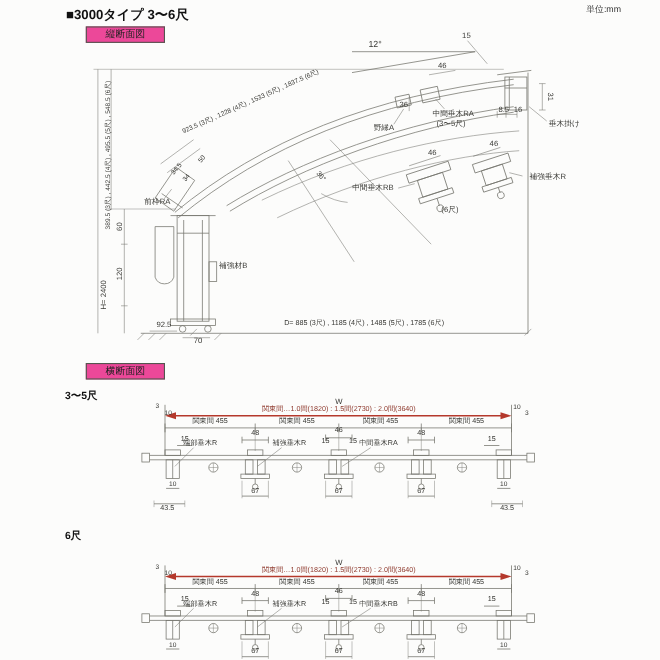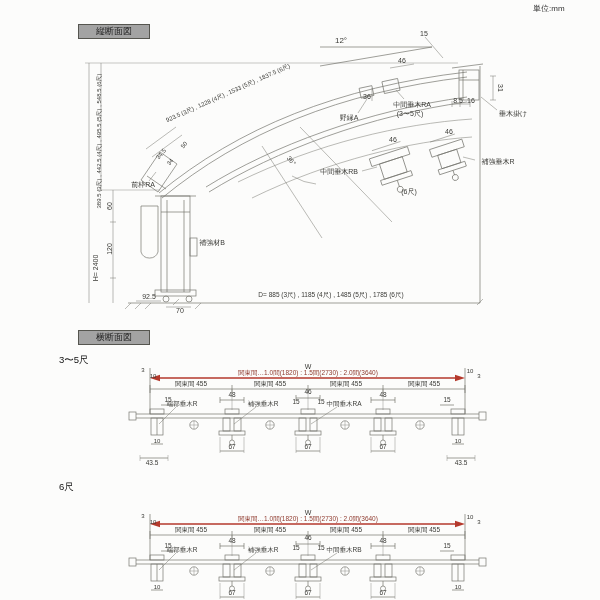--- a/index.html
+++ b/index.html
@@ -1,25 +1,25 @@
 <!DOCTYPE html>
 <html><head>
 <meta charset="utf-8">
 <style>
   html,body{margin:0;padding:0;}
   body{width:600px;height:600px;overflow:hidden;background:#fcfcfb;
        font-family:"Liberation Sans","DejaVu Sans",sans-serif;color:#2e2e2c;}
   .page{position:relative;width:600px;height:600px;}
   .hdr-title{position:absolute;left:60px;top:5px;font-size:12px;font-weight:bold;color:#111;}
   .hdr-unit{position:absolute;left:533px;top:3px;font-size:8px;color:#333;}
-  .secbox{position:absolute;border:1px solid #55554f;background:#a3a3a3;
+  .secbox{position:absolute;border:1px solid #55554f;background:#ec4899;
           font-size:9px;color:#222;text-align:center;line-height:13px;width:70px;height:13px;}
   #b1{left:78px;top:24px;}
   #b2{left:78px;top:330px;}
-  .sub{position:absolute;font-size:9.5px;font-weight:normal;color:#111;text-align:right;}
+  .sub{position:absolute;font-size:9.5px;font-weight:bold;color:#111;text-align:right;}
   #sub1{left:59px;top:354px;}
   #sub2{left:59px;top:481px;}
   .layer{position:absolute;left:0;width:600px;pointer-events:none;}
   .ann{position:absolute;white-space:nowrap;color:#3a3a36;line-height:1;}
   svg{position:absolute;left:0;top:0;}
 </style>
 </head>
 <body>
 
 <div class="page">
@@ -206,20 +206,21 @@
         <circle cx="449" cy="178.5" r="3"></circle>
         <line x1="436" y1="137" x2="462" y2="137" stroke-width="0.5"></line>
       </g>
       <line x1="475" y1="160" x2="463" y2="157" stroke-width="0.5"></line>
     </g>
 
     <use href="#xsec" transform="translate(0,362)"></use>
     <use href="#xsec" transform="translate(0,508)"></use>
   </svg>
 
+  <div class="hdr-title">■3000タイプ 3〜6尺</div>
   <div class="hdr-unit">単位:mm</div>
   <div class="secbox" id="b1">縦断面図</div>
   <div class="secbox" id="b2">横断面図</div>
   <div class="sub" id="sub1">3〜5尺</div>
   <div class="sub" id="sub2">6尺</div>
 
   <div class="layer" style="top:0;height:340px">
       <span class="ann" style="left: 341px; top: 41px; font-size: 8px; transform: translate(-50%, -50%);">12°</span>
       <span class="ann" style="left: 424px; top: 33px; font-size: 7px; transform: translate(-50%, -50%);">15</span>
       <span class="ann" style="left: 402px; top: 60px; font-size: 7px; transform: translate(-50%, -50%);">46</span>

